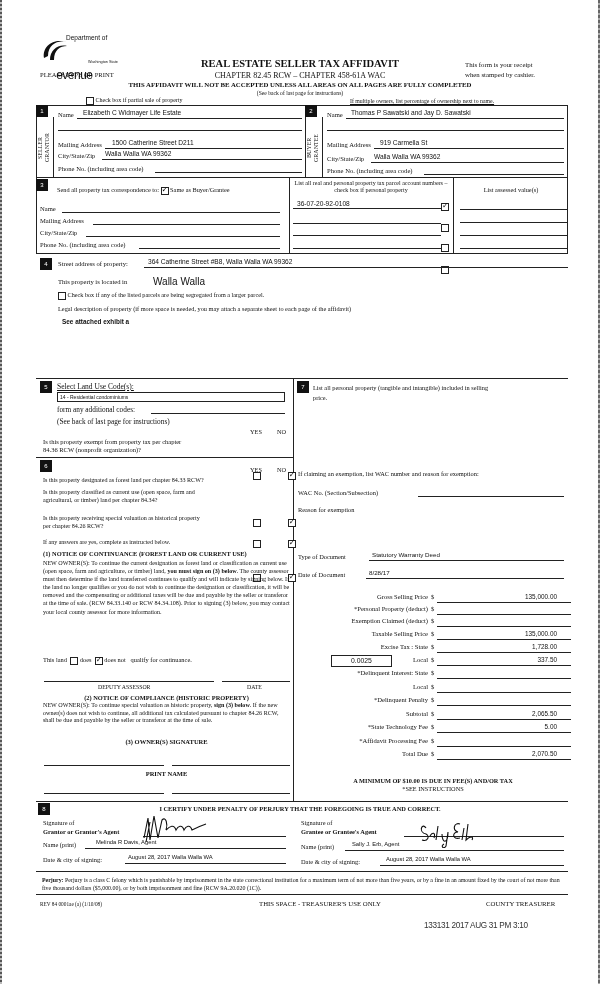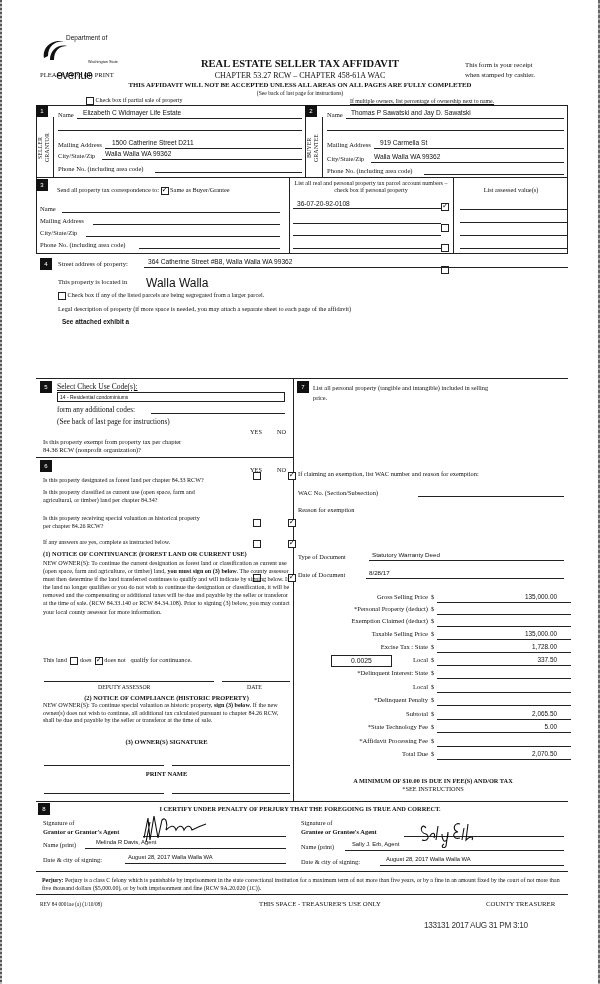--- a/index.html
+++ b/index.html
@@ -37,21 +37,21 @@
   <svg width="30" height="28" viewBox="0 0 30 28" style="position:absolute; left:0; top:6px;">
     <path d="M4 22 C2 10 14 2 26 6 C18 4 8 8 8 20 Z" fill="#111"></path>
     <path d="M10 24 C10 14 18 8 27 10 C20 10 14 14 14 24 Z" fill="#111"></path>
   </svg>
   <span class="sans abs" style="left:26px; top:4px; font-size:6.5px;">Department of</span>
   <span class="abs sans" style="left:8px; top:11px; font-size:12px; font-weight:normal; letter-spacing:-0.5px; line-height:17px;margin-top:26px;"><span style="color:transparent;">R</span><span>evenue</span></span>
   <span class="sans abs" style="left:48px; top:30px; font-size:3.8px;">Washington State</span>
 </div>
 <div class="lbl" style="left:40px; top:71px; font-size:6.6px;">PLEASE TYPE OR PRINT</div>
 <div class="abs" style="left:170px; top:58px; width:260px; text-align:center; font-size:10.5px; font-weight:bold;">REAL ESTATE SELLER TAX AFFIDAVIT</div>
-<div class="abs" style="left:170px; top:71px; width:260px; text-align:center; font-size:8px;">CHAPTER 53.27 RCW – CHAPTER 458-61A WAC</div>
+<div class="abs" style="left:170px; top:71px; width:260px; text-align:center; font-size:8px;">CHAPTER 82.45 RCW – CHAPTER 458-61A WAC</div>
 <div class="abs" style="left:465px; top:61px; font-size:6.8px;">This form is your receipt</div>
 <div class="abs" style="left:465px; top:71px; font-size:6.8px;">when stamped by cashier.</div>
 <div class="abs" style="left:90px; top:81px; width:420px; text-align:center; font-size:6.8px; font-weight:bold;">THIS AFFIDAVIT WILL NOT BE ACCEPTED UNLESS ALL AREAS ON ALL PAGES ARE FULLY COMPLETED</div>
 <div class="abs" style="left:200px; top:90px; width:200px; text-align:center; font-size:5.6px;">(See back of last page for instructions)</div>
 
 <div class="abs" style="left:86px; top:97px; font-size:6px;">
   <span class="cb"></span>
   <span>Check box if partial sale of property</span>
 </div>
 <div class="abs" style="left:350px; top:98px; font-size:5.8px; text-decoration:underline;">If multiple owners, list percentage of ownership next to name.</div>
@@ -139,36 +139,36 @@
   <span class="cb abs" style="left:441px; top:240px;"></span>
   <div class="abs line" style="left:460px; top:248px; width:107px;"></div>
 </div>
 
 
 <div class="numbox" style="left:40px; top:258px;">4</div>
 <div class="lbl" style="left:58px; top:260px;">Street address of property:</div>
 <div class="abs line" style="left:144px; top:267px; width:424px;"></div>
 <div class="abs fill" style="left:148px; top:258px;">364 Catherine Street #B8, Walla Walla WA 99362</div>
 <div class="lbl" style="left:58px; top:278px;">This property is located in</div>
-<div class="abs sans" style="left:146px; top:276px; font-size:12px;">Walla Walla</div>
+<div class="abs sans" style="left:153px; top:276px; font-size:10px;">Walla Walla</div>
 <div class="lbl" style="left:58px; top:291px; font-size:6.2px;">
   <span class="cb"></span>
   <span>Check box if any of the listed parcels are being segregated from a larger parcel.</span>
 </div>
 <div class="lbl" style="left:58px; top:305px; font-size:6.3px;">Legal description of property (if more space is needed, you may attach a separate sheet to each page of the affidavit)</div>
 <div class="abs sans" style="left:62px; top:318px; font-size:6.4px; font-weight:bold;">See attached exhibit a</div>
 
 
 <div class="abs" style="left:36px; top:378px; width:532px; height:423px; border-top:1px solid #222;"></div>
 <div class="vbar" style="left:293px; top:378px; height:423px;"></div>
 <div class="hbar" style="left:36px; top:801px; width:532px;"></div>
 
 
 <div class="numbox" style="left:40px; top:381px;">5</div>
-<div class="abs" style="left:57px; top:382px; font-size:7.5px; text-decoration:underline;">Select Check Use Code(s):</div>
+<div class="abs" style="left:57px; top:382px; font-size:7.5px; text-decoration:underline;">Select Land Use Code(s):</div>
 <div class="abs" style="left:57px; top:392px; width:228px; height:10px; border:0.9px solid #222;">
   <span class="sans" style="position:absolute; left:2px; top:1px; font-size:5px;">14 - Residential condominiums</span>
 </div>
 <div class="abs" style="left:57px; top:405px; font-size:7.3px;">form any additional codes:</div>
 <div class="abs line" style="left:151px; top:413px; width:134px;"></div>
 <div class="abs" style="left:57px; top:417px; font-size:7.3px;">(See back of last page for instructions)</div>
 <div class="lbl" style="left:250px; top:428px; font-size:6.3px;">YES</div>
 <div class="lbl" style="left:277px; top:428px; font-size:6.3px;">NO</div>
 <div class="lbl" style="left:43px; top:438px; font-size:6.5px;">Is this property exempt from property tax per chapter</div>
 <div class="lbl" style="left:43px; top:446px; font-size:6.5px;">84.36 RCW (nonprofit organization)?</div>

